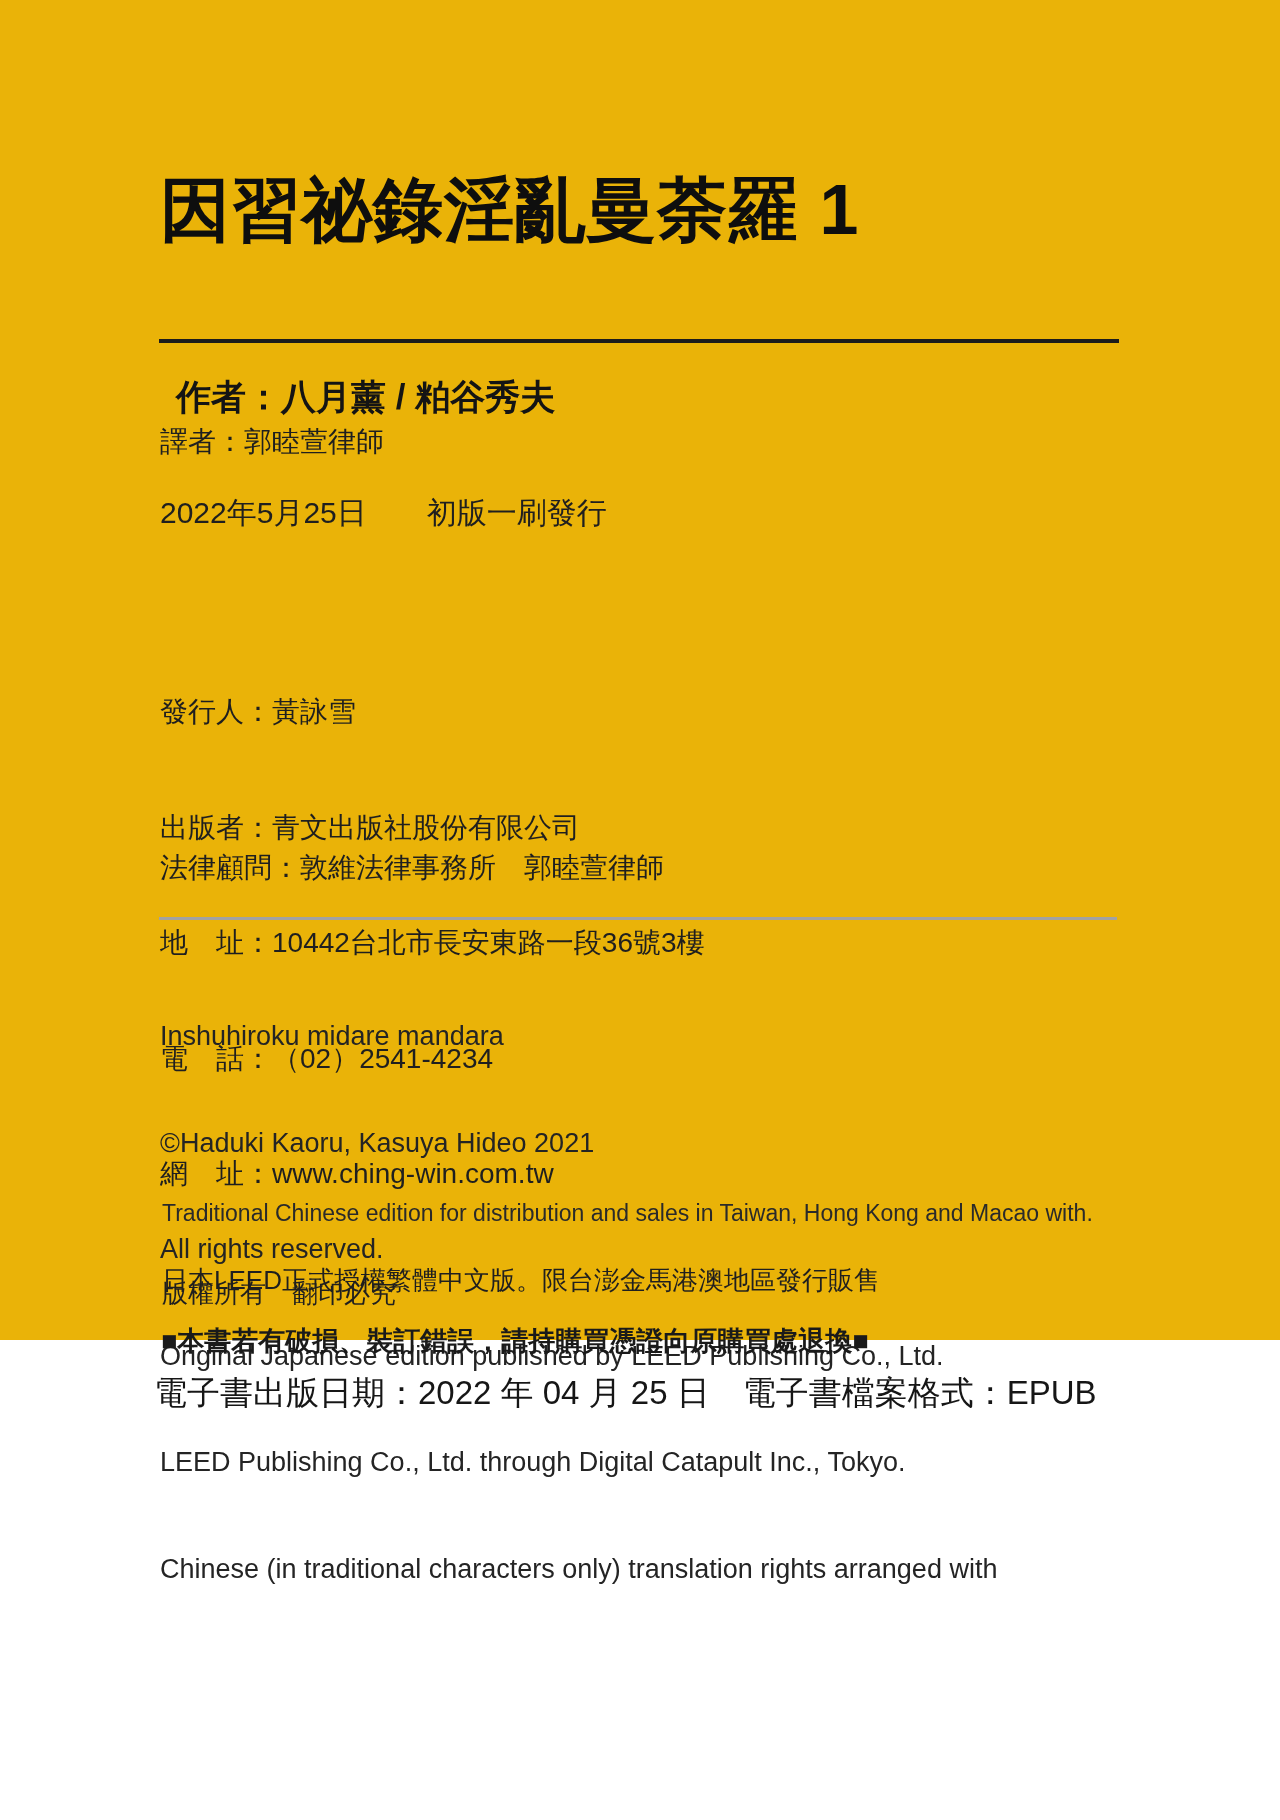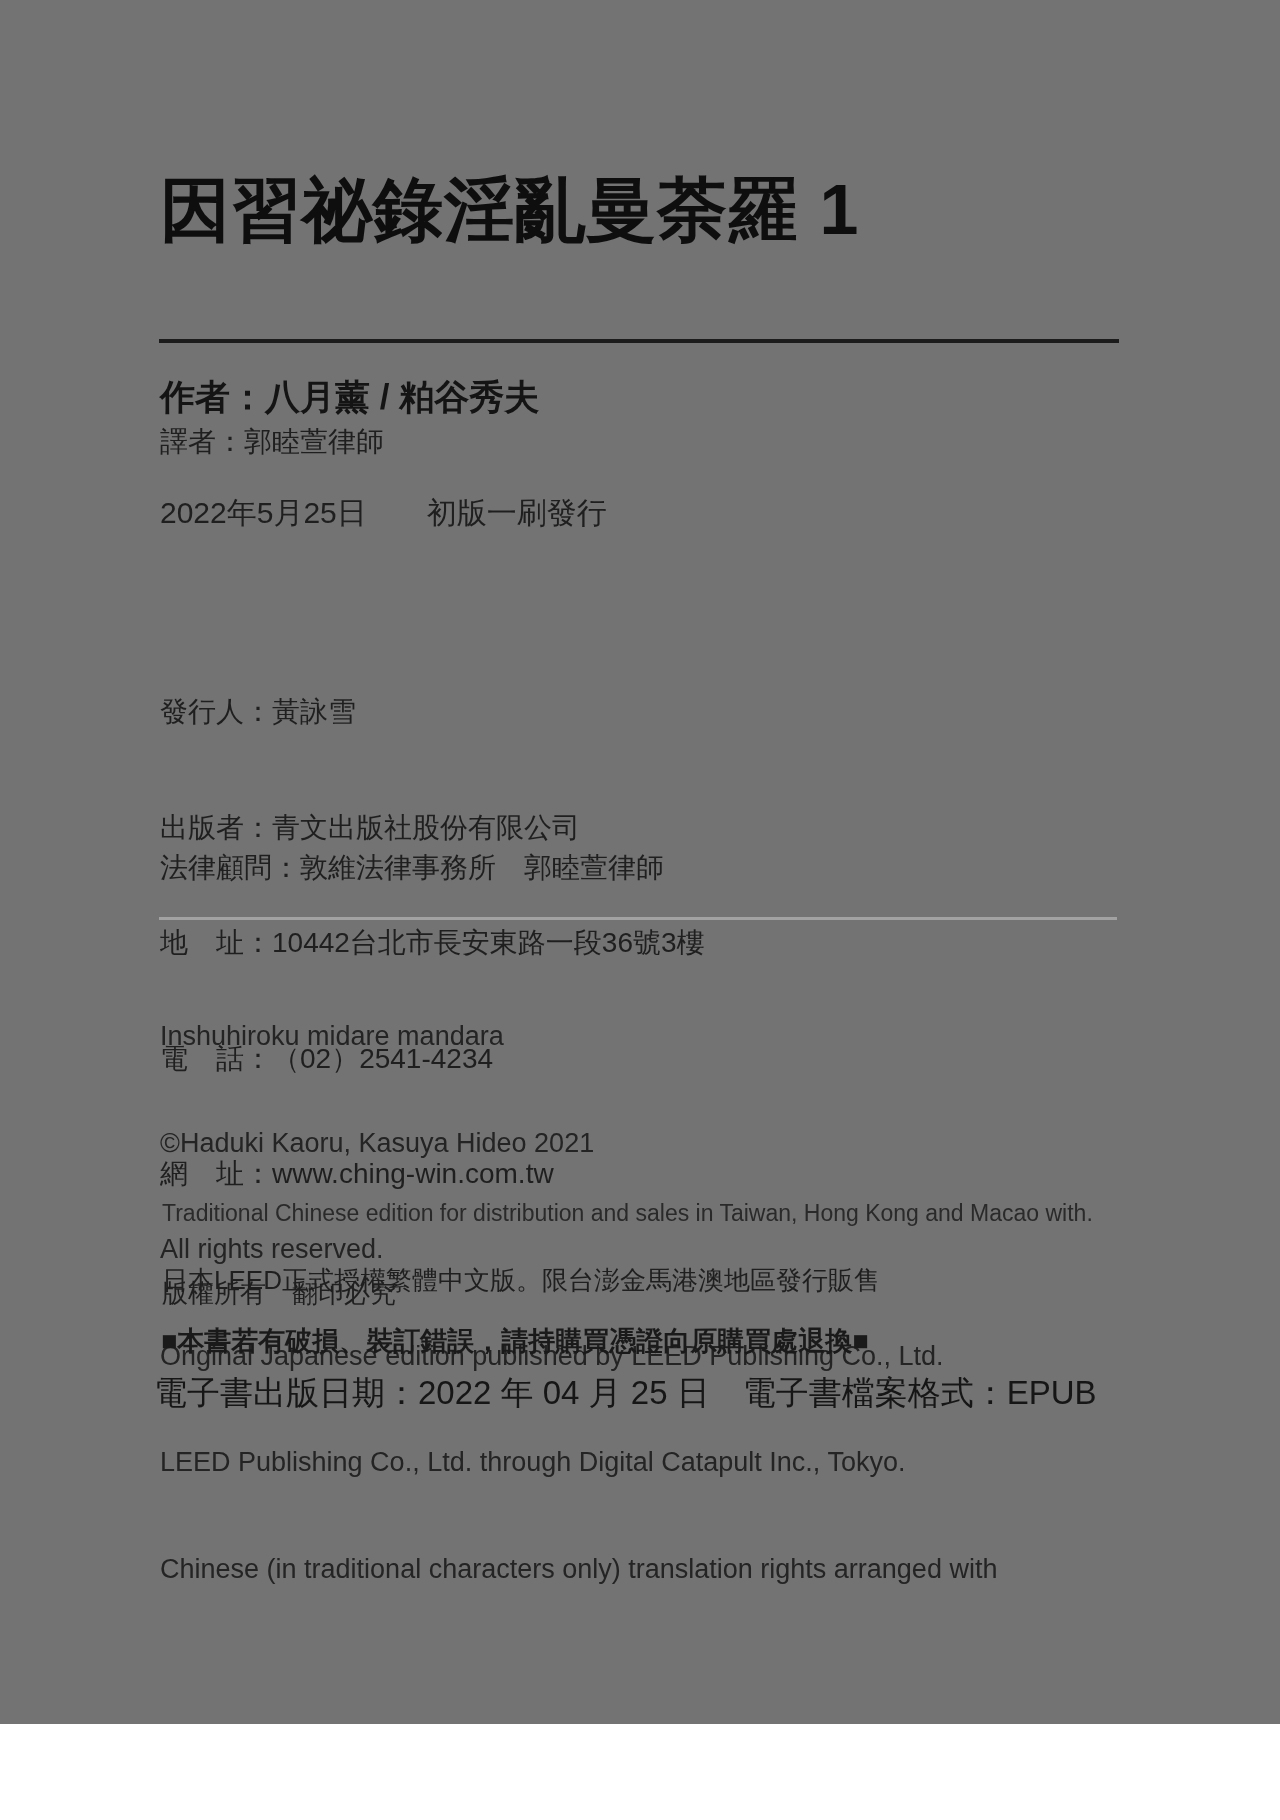--- a/index.html
+++ b/index.html
@@ -10,22 +10,22 @@
   body {
     width: 1280px;
     height: 1820px;
     font-family: "Liberation Sans", sans-serif;
     color: #1f1f1f;
     overflow: hidden;
   }
   .page {
     position: relative;
     width: 1280px;
-    height: 1724px;
-    background: #737373;
+    height: 1340px;
+    background: #eab308;
   }
   .abs { position: absolute; left: 160px; white-space: pre; }
 
   .book-title {
     top: 172px;
     font-size: 70px;
     line-height: 1.1;
     font-weight: 900;
     color: #0e0e0e;
     letter-spacing: 1px;
@@ -42,20 +42,21 @@
     top: 339px;
     width: 960px;
     height: 4px;
     background: #1c1c1c;
   }
   .author-line {
     top: 374px;
     font-size: 35px;
     font-weight: 700;
     color: #141414;
+    margin-left: 16px;
   }
   .translator-line {
     top: 423px;
     font-size: 28px;
     font-weight: 400;
   }
   .edition-line {
     top: 493px;
     font-size: 30px;
     font-weight: 400;

